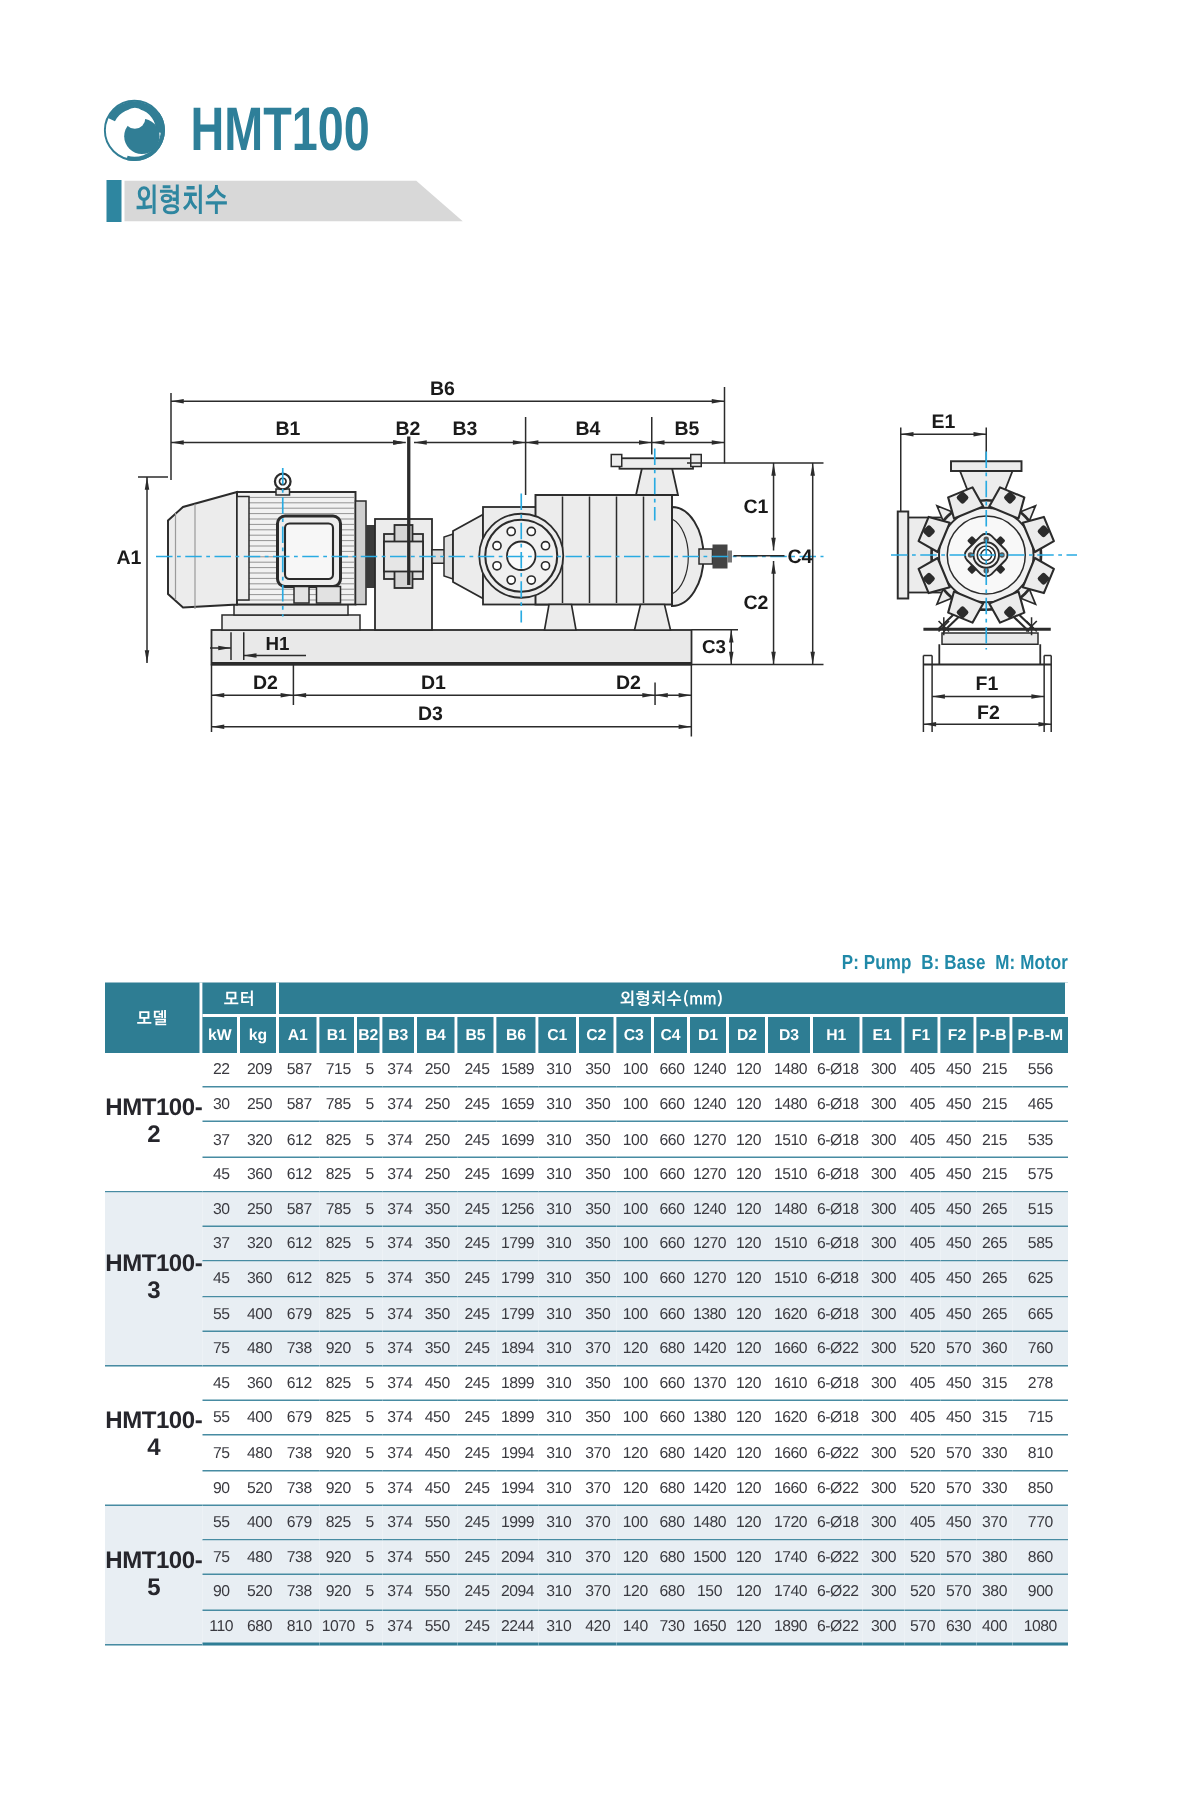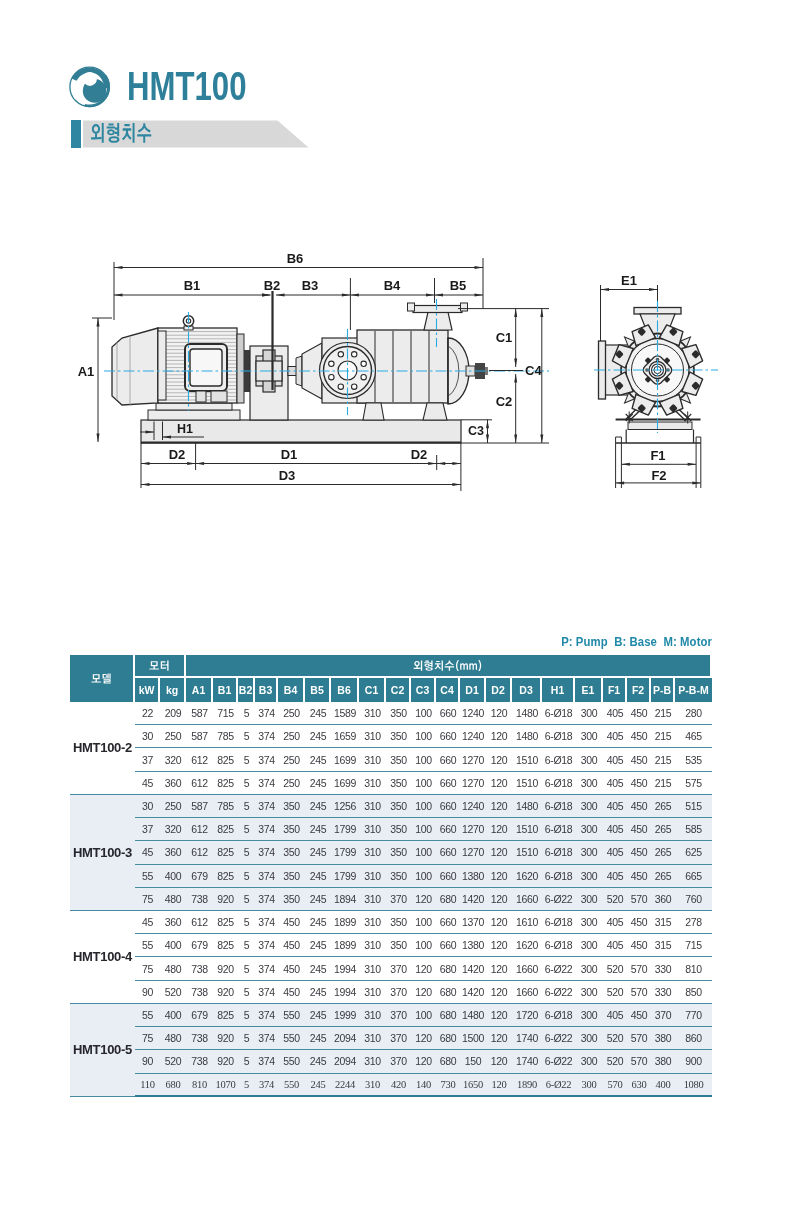--- a/index.html
+++ b/index.html
@@ -10,26 +10,26 @@
   .note{position:absolute;left:0;top:634px;width:712px;text-align:right;
         font-size:13.5px;font-weight:bold;color:#2089a8;letter-spacing:0.1px;
         transform:scaleX(0.84);transform-origin:100% 0;}
   table.spec{position:absolute;left:70px;top:655px;width:642px;
       border-collapse:separate;border-spacing:0;table-layout:fixed;
       font-size:10.5px;color:#3a3a40;}
   table.spec th{background:#2e7d93;color:#fff;font-size:10.5px;font-weight:bold;
       padding:0;box-sizing:border-box;}
   table.spec td{text-align:center;padding:0;box-sizing:border-box;
       height:23.23px;border-bottom:1px solid #478ba2;letter-spacing:-0.3px;}
-  td.model{font-weight:bold;color:#26262c;font-size:13px;letter-spacing:0;}
+  td.model{font-weight:bold;color:#26262c;font-size:16px;letter-spacing:0;}
   tr.g2 td{background:#e8eef3;}
   th.gr{border-right:2px solid #fff;}
   th.r1{height:23px;border-bottom:2px solid #fff;}
   th.r2{height:24px;}
-  tr.last td{border-bottom:2px solid #2e7d95;font-family:Liberation Serif, serif;}
+  tr.last td{border-bottom:2px solid #2e7d95;}
 </style>
 </head>
 <body>
 
 <svg style="position:absolute;left:69px;top:66px" width="42" height="42" viewBox="0 0 42 42">
   <path d="M 3.02 12.70 A 19.4 19.4 0 0 1 39.93 22.59 L 34.85 22.15 A 14.3 14.3 0 0 0 7.64 14.86 Z" fill="#317e95"></path>
   <circle cx="25.6" cy="24.9" r="11.8" fill="#317e95"></circle>
   <circle cx="20.900000000000002" cy="12.899999999999999" r="7.0" fill="#fff"></circle>
   <circle cx="20.6" cy="20.9" r="19.7" fill="none" stroke="#317e95" stroke-width="1.3"></circle>
   <path d="M 36.16 10.00 A 19 19 0 0 1 15.68 39.25" fill="none" stroke="#317e95" stroke-width="2.8"></path>
@@ -414,21 +414,21 @@
 <td>100</td>
 <td>660</td>
 <td>1240</td>
 <td>120</td>
 <td>1480</td>
 <td>6-Ø18</td>
 <td>300</td>
 <td>405</td>
 <td>450</td>
 <td>215</td>
-<td>280</td>
+<td>556</td>
 </tr>
 <tr class="g1">
 <td>30</td>
 <td>250</td>
 <td>587</td>
 <td>785</td>
 <td>5</td>
 <td>374</td>
 <td>250</td>
 <td>245</td>

